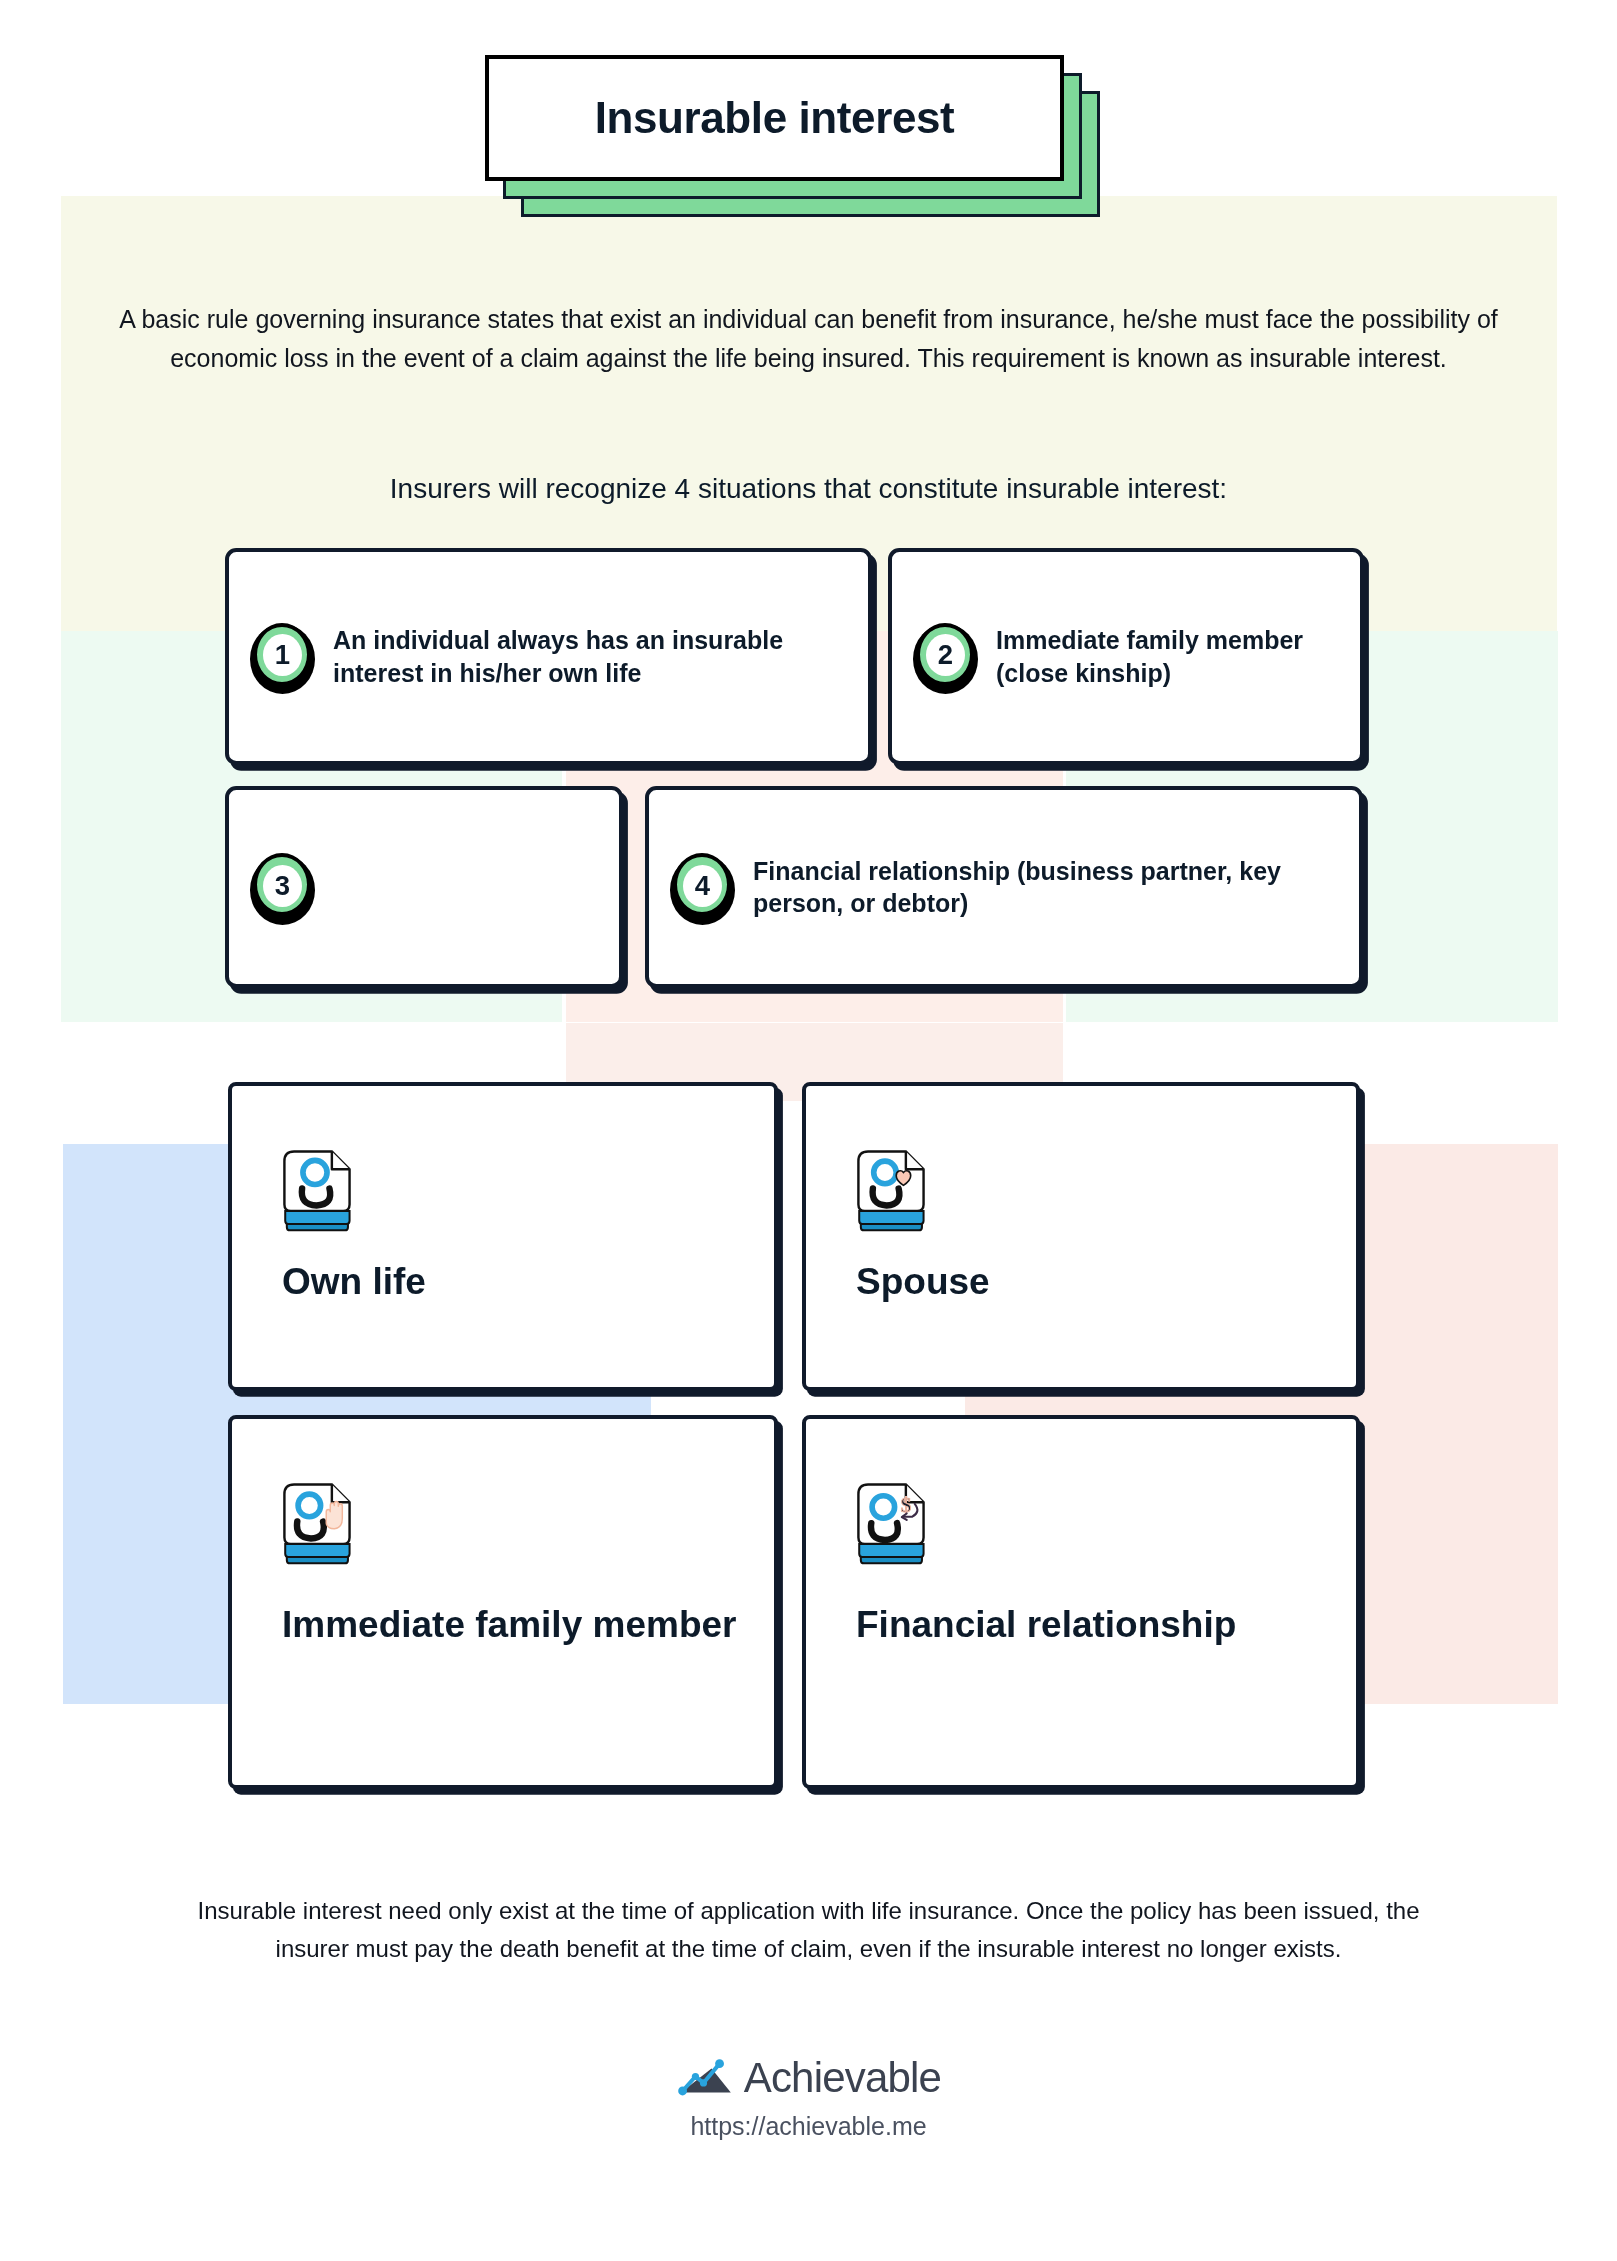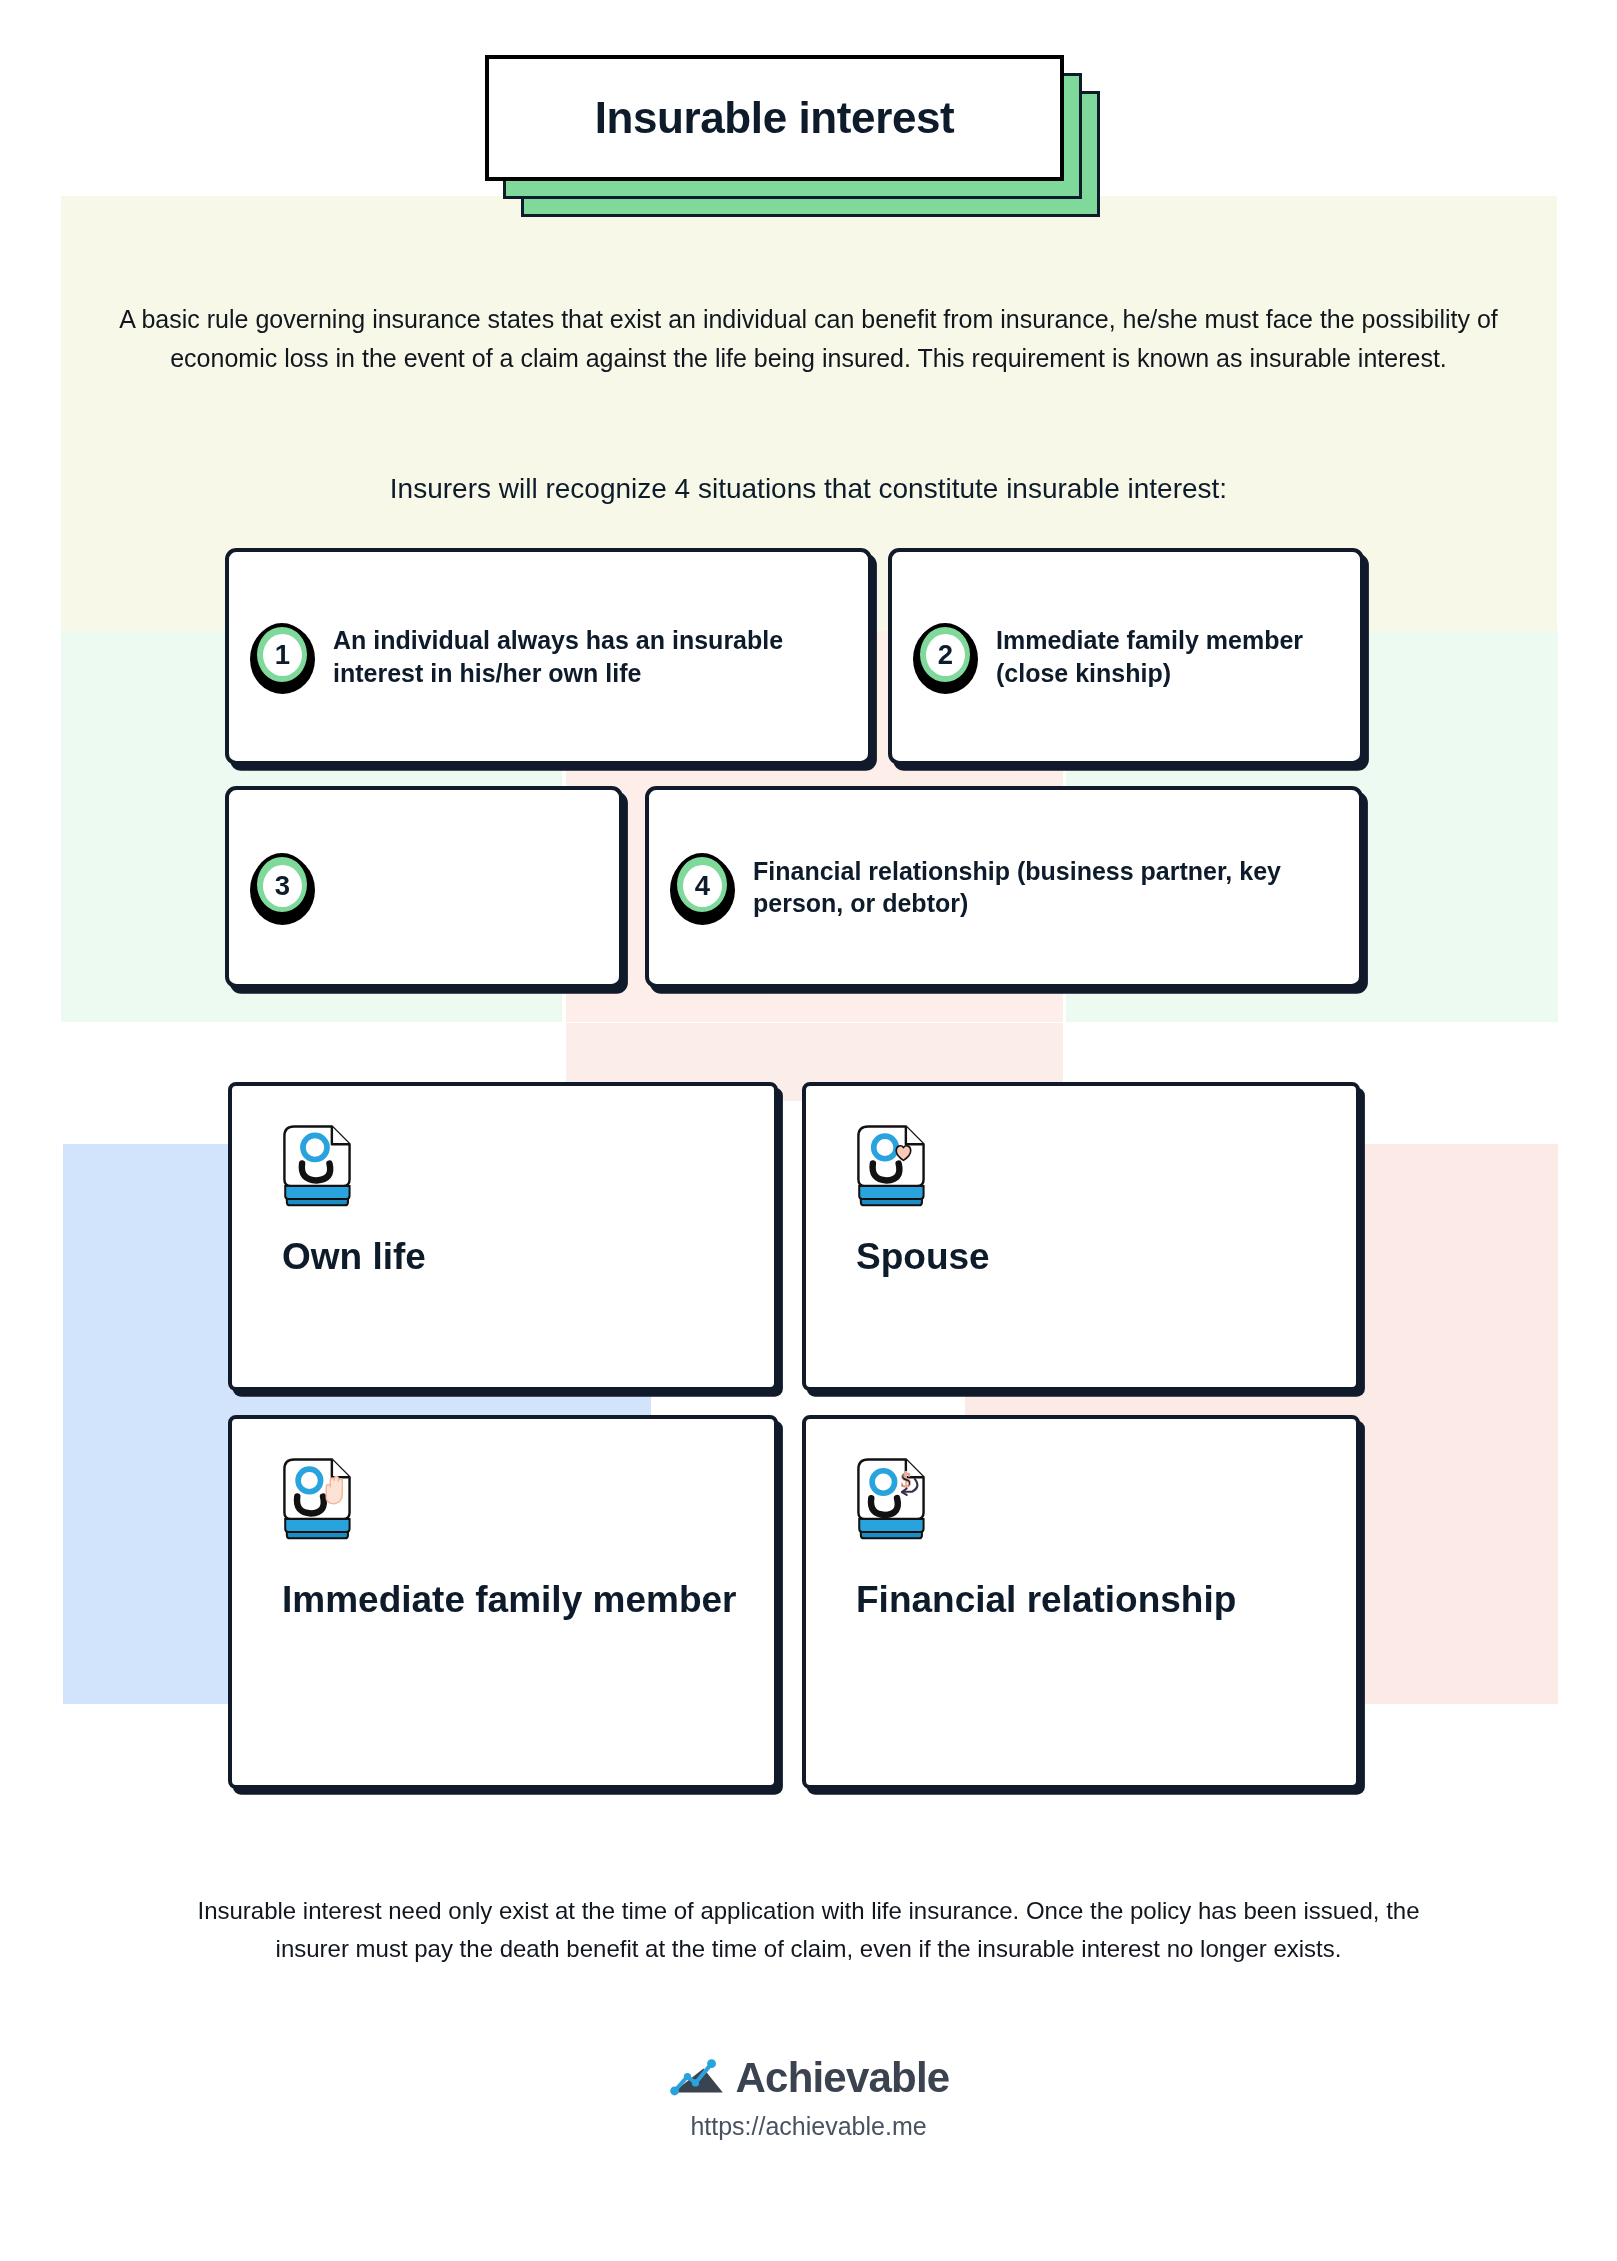--- a/index.html
+++ b/index.html
@@ -99,21 +99,21 @@
   }
 
   
   .icon-card {
     position: absolute; z-index: 6;
     background: #ffffff;
     border: 4px solid #101a2b;
     border-radius: 8px;
     box-shadow: 4.9px 5.7px 0 #101a2b;
     box-sizing: border-box;
-    padding: 26px 0 0 50px;
+    padding: 51px 0 0 50px;
   }
   #icon-card-1 { left: 228px;  top: 1082px; width: 550px; height: 309px; }
   #icon-card-2 { left: 802px;  top: 1082px; width: 558px; height: 309px; }
   #icon-card-3 { left: 228px;  top: 1415px; width: 550px; height: 374px; }
   #icon-card-4 { left: 802px;  top: 1415px; width: 558px; height: 374px; }
 
   .icon-card .card-title {
     font-size: 37px; font-weight: bold; line-height: 1.15; color: #0d1b2a;
     margin-top: 29px;
   }
@@ -126,21 +126,21 @@
   #footer-note {
     position: absolute; left: 194px; top: 1868px; width: 1229px;
     z-index: 6; text-align: center;
     font-size: 24px; line-height: 1.6; color: #11161f;
   }
   #brand {
     position: absolute; left: 0; top: 2054px; width: 1617px;
     z-index: 6; text-align: center;
   }
   #brand-row {
-    display: inline-flex; align-items: center; gap: 4.9px; font-weight: bold;
+    display: inline-flex; align-items: center; gap: 4.9px;
   }
   #brand-name {
     font-size: 42px; color: #3b4250; letter-spacing: -0.8px;
   }
   #brand-url {
     margin-top: 9.7px; font-size: 25px; color: #4a5160;
   }
 </style>
 </head>
 <body>

